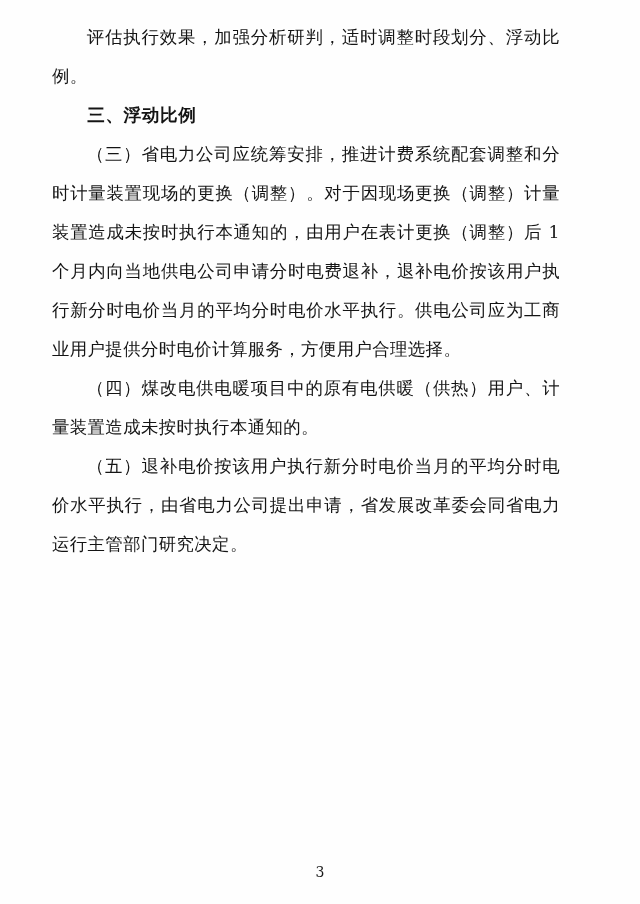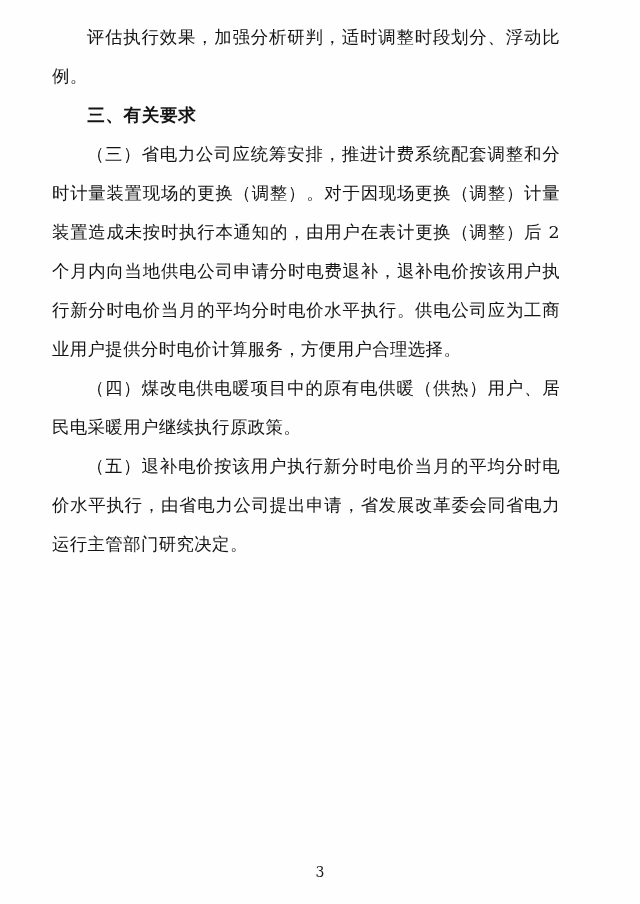--- a/index.html
+++ b/index.html
@@ -56,26 +56,26 @@
   }
 </style>
 </head>
 <body>
 
 <div class="page">
   <div class="doc-body">
 
     <p class="para">评估执行效果，加强分析研判，适时调整时段划分、浮动比例。</p>
 
-    <p class="section-heading">三、有关要求</p>
+    <p class="section-heading">三、浮动比例</p>
 
 
 
-    <p class="para">（三）省电力公司应统筹安排，推进计费系统配套调整和分时计量装置现场的更换（调整）。对于因现场更换（调整）计量装置造成未按时执行本通知的，由用户在表计更换（调整）后 2 个月内向当地供电公司申请分时电费退补，退补电价按该用户执行新分时电价当月的平均分时电价水平执行。供电公司应为工商业用户提供分时电价计算服务，方便用户合理选择。</p>
+    <p class="para">（三）省电力公司应统筹安排，推进计费系统配套调整和分时计量装置现场的更换（调整）。对于因现场更换（调整）计量装置造成未按时执行本通知的，由用户在表计更换（调整）后 1 个月内向当地供电公司申请分时电费退补，退补电价按该用户执行新分时电价当月的平均分时电价水平执行。供电公司应为工商业用户提供分时电价计算服务，方便用户合理选择。</p>
 
-    <p class="para">（四）煤改电供电暖项目中的原有电供暖（供热）用户、居民电采暖用户继续执行原政策。</p>
+    <p class="para">（四）煤改电供电暖项目中的原有电供暖（供热）用户、计量装置造成未按时执行本通知的。</p>
 
     <p class="para">（五）退补电价按该用户执行新分时电价当月的平均分时电价水平执行，由省电力公司提出申请，省发展改革委会同省电力运行主管部门研究决定。</p>
 
   </div>
 
   <div class="page-number">3</div>
 </div>
 
 </body></html>

